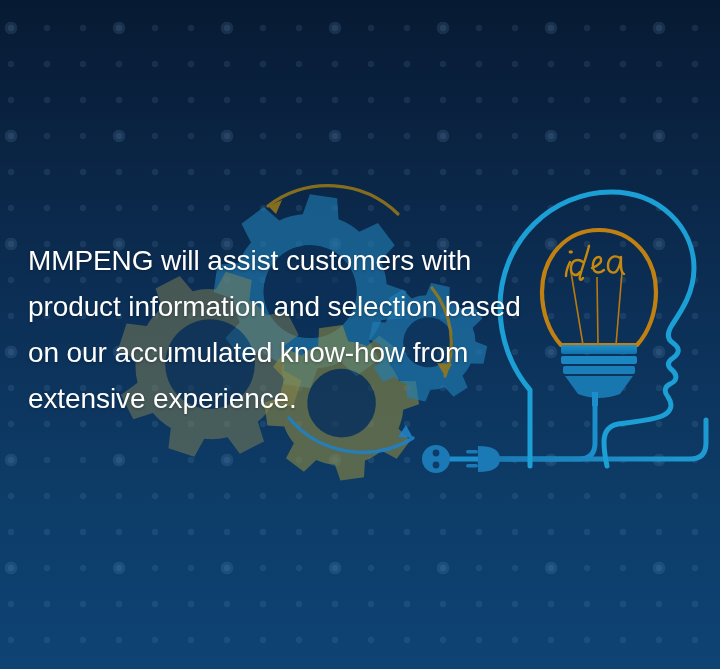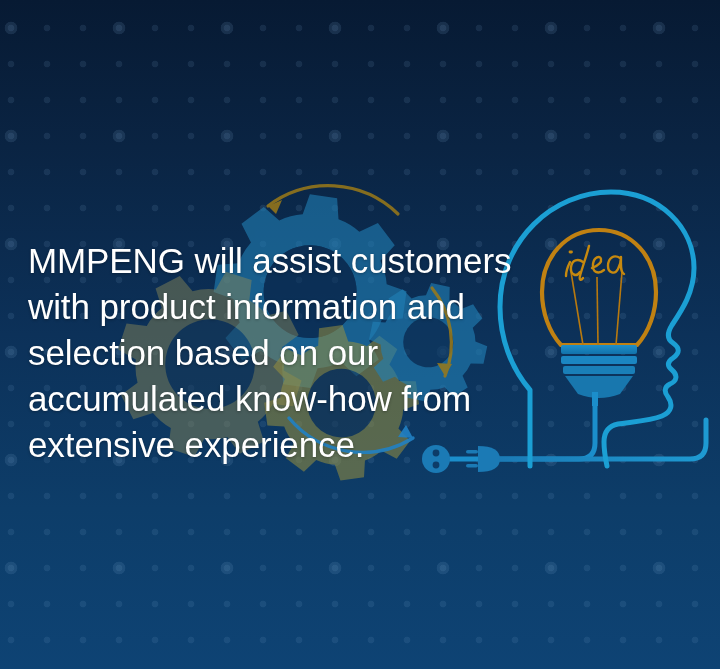--- a/index.html
+++ b/index.html
@@ -16,21 +16,21 @@
     background-size:36px 36px;
     background-position:0px 17px;
   }
   #dot-pattern-large{
     background-image:radial-gradient(circle at 11px 11px, rgba(122,165,205,0.15) 6px, rgba(122,165,205,0) 6.6px);
     background-size:108px 108px;
     background-position:0px 17px;
   }
 
   #headline{position:absolute;left:28px;top:238px;width:510px;
-            color:#ffffff;font-size:35px;line-height:46px;font-weight:300;
+            color:#ffffff;font-size:28px;line-height:46px;font-weight:300;
             letter-spacing:-0.1px;white-space:pre-line;
             text-shadow:0 1px 3px rgba(0,0,0,0.30);}
 
   svg{display:block;}
 </style>
 </head>
 <body>
 
 <div id="banner">
 

